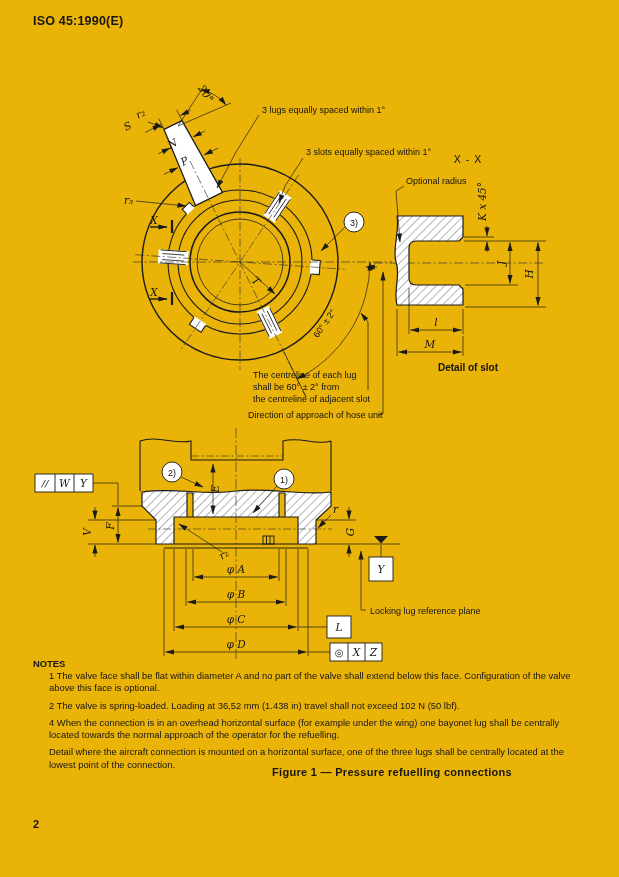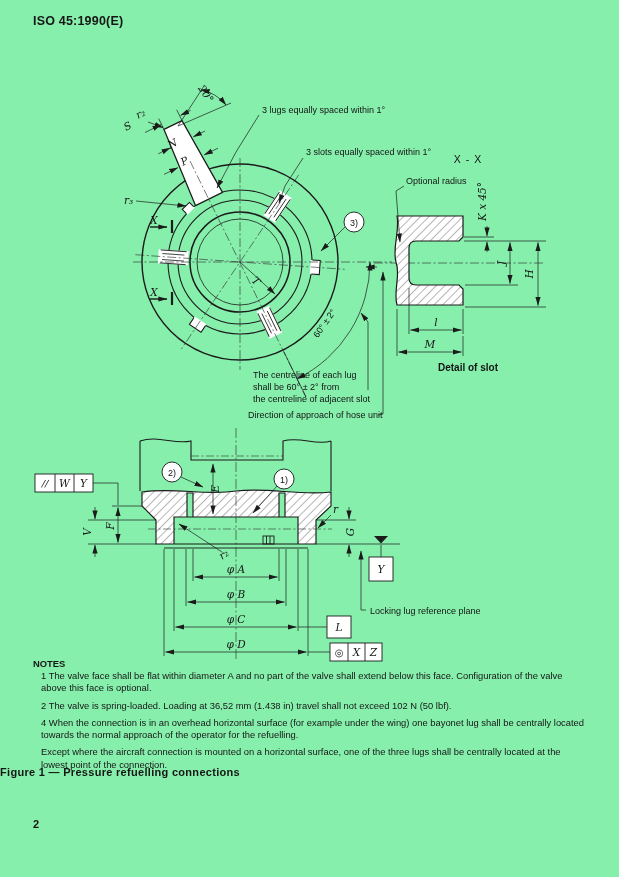--- a/index.html
+++ b/index.html
@@ -1,28 +1,28 @@
 <!DOCTYPE html>
 <html><head>
 <meta charset="utf-8">
 <style>
   html,body{margin:0;padding:0;background:#e8e8e8;}
-  .page{position:relative;width:619px;height:877px;background:#86efac;margin:0 auto;
+  .page{position:relative;width:619px;height:877px;background:#eab308;margin:0 auto;
         font-family:"Liberation Sans",sans-serif;color:#161616;overflow:hidden;}
   .hdr{position:absolute;left:33px;top:14px;font-size:12.5px;font-weight:bold;letter-spacing:.2px;}
   svg{position:absolute;left:0;top:0;}
   svg text{font-family:"Liberation Sans",sans-serif;font-size:9px;fill:#141414;}
   svg text.dim{font-family:"DejaVu Serif",serif;font-style:italic;font-size:10.5px;}
   svg text.cap{font-weight:bold;font-size:10px;}
   svg text.sec{font-size:10.5px;letter-spacing:1px;}
   svg text.fcf{font-size:10px;}
   .notes{position:absolute;left:33px;top:658px;width:554px;font-size:9.4px;line-height:1.3;}
   .notes .t{font-weight:bold;}
-  .notes p{margin:0 0 5px 8px;}
-  .figcap{position:absolute;left:0;top:766px;width:512px;text-align:left;
+  .notes p{margin:0 0 5px 16px;}
+  .figcap{position:absolute;left:0;top:766px;width:512px;text-align:right;
           font-weight:bold;font-size:11px;letter-spacing:.3px;}
   .pgnum{position:absolute;left:33px;top:818px;font-weight:bold;font-size:11px;}
 </style>
 </head>
 <body>
 
 <div class="page">
 
   <div class="hdr">ISO 45:1990(E)</div>
 
@@ -343,19 +343,19 @@
         <text class="dim" x="373.5" y="656" text-anchor="middle">Z</text>
       </g>
     </g>
   </svg>
 
   <div class="notes">
     <div class="t">NOTES</div>
     <p>1   The valve face shall be flat within diameter A and no part of the valve shall extend below this face. Configuration of the valve above this face is optional.</p>
     <p>2   The valve is spring-loaded. Loading at 36,52 mm (1.438 in) travel shall not exceed 102 N (50 lbf).</p>
     <p>4   When the connection is in an overhead horizontal surface (for example under the wing) one bayonet lug shall be centrally located towards the normal approach of the operator for the refuelling.</p>
-    <p>Except where the aircraft connection is mounted on a horizontal surface, one of the three lugs shall be centrally located at the lowest point of the connection.</p>
+    <p>Detail where the aircraft connection is mounted on a horizontal surface, one of the three lugs shall be centrally located at the lowest point of the connection.</p>
   </div>
 
   <div class="figcap">Figure 1  —  Pressure refuelling connections</div>
   <div class="pgnum">2</div>
 
 </div>
 
 </body></html>

